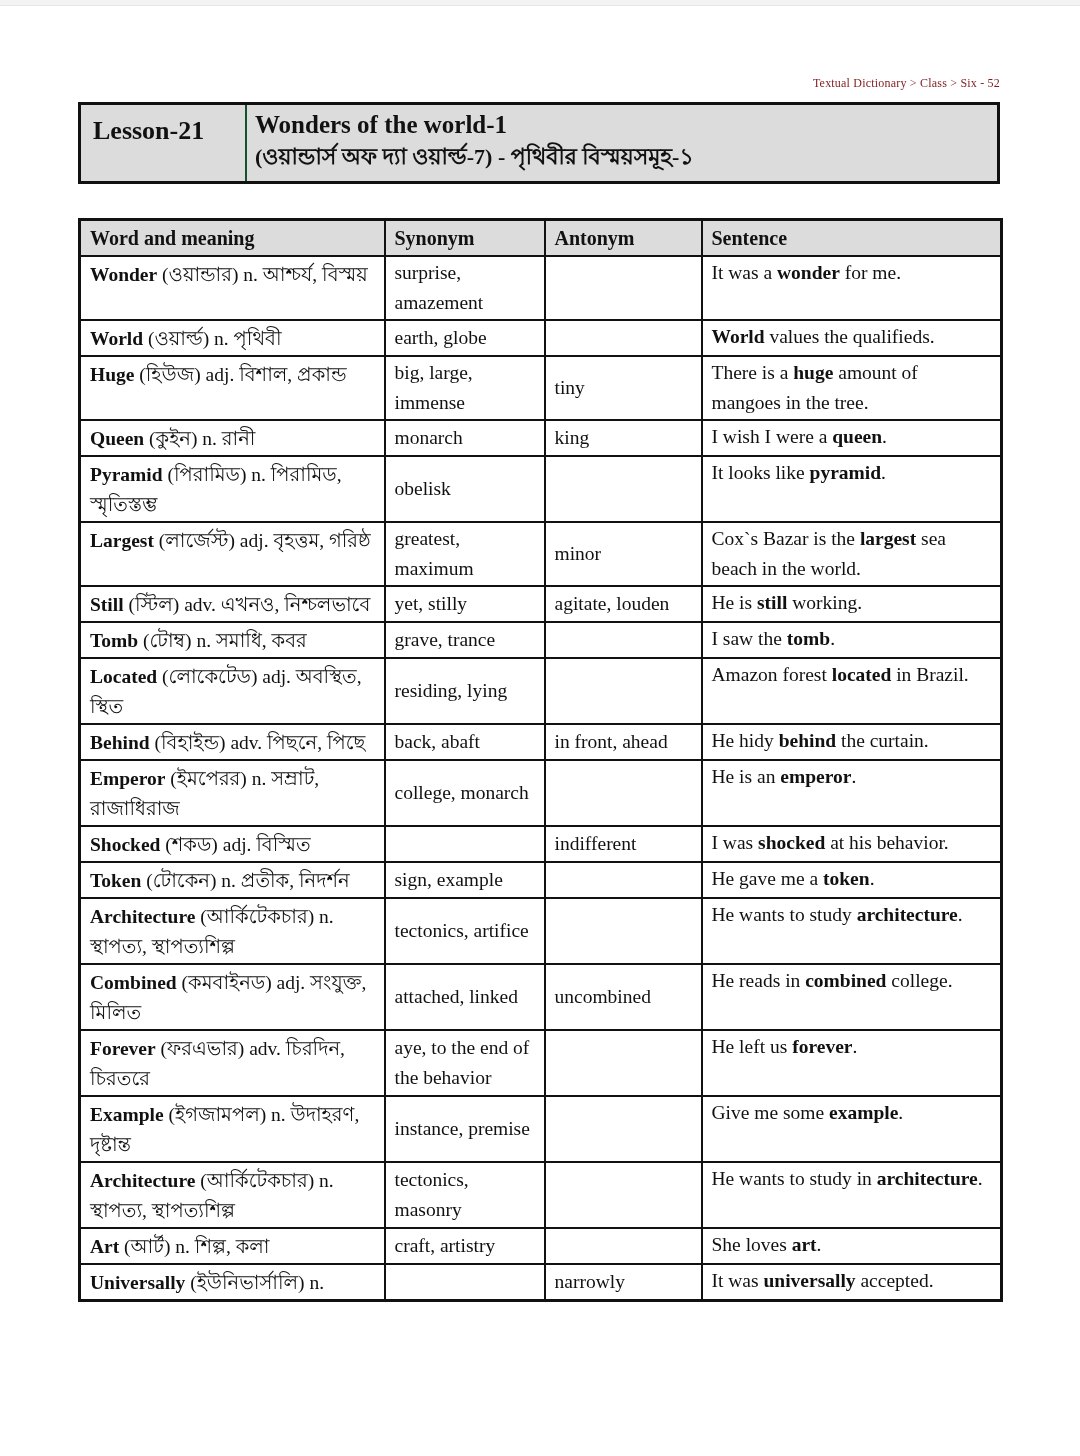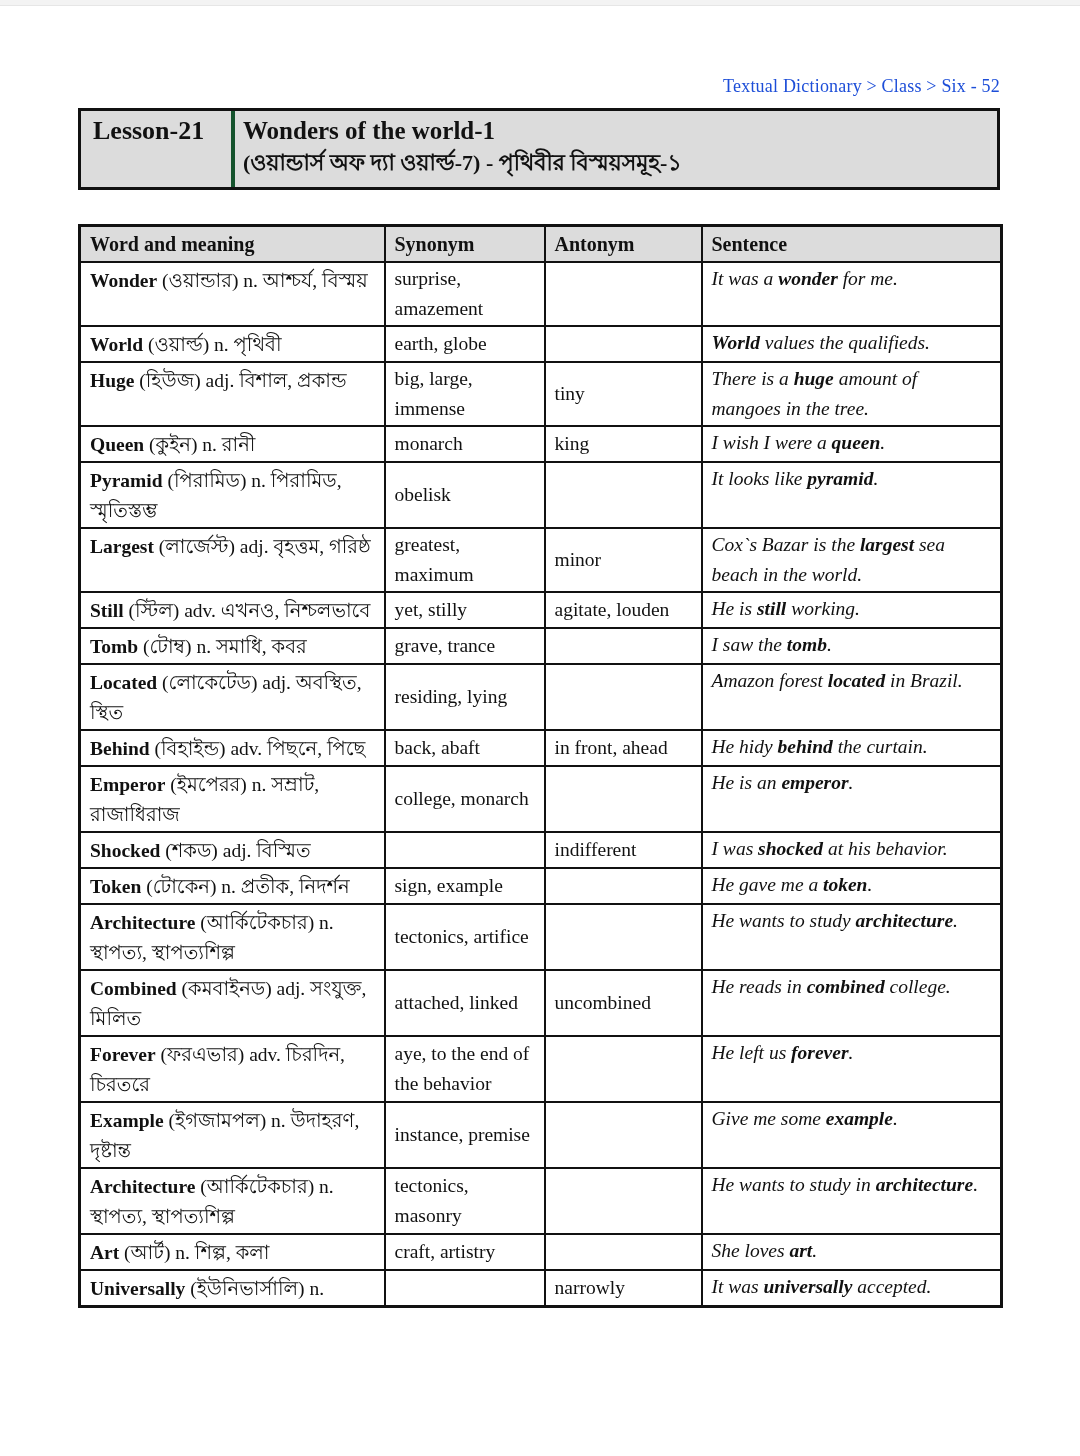--- a/index.html
+++ b/index.html
@@ -16,35 +16,35 @@
     background: #f3f3f3;
     border-bottom: 1px solid #e6e6e6;
   }
   .content {
     width: 922px;
     margin-left: 78px;
   }
   .breadcrumb {
     margin-top: 70px;
     text-align: right;
-    font-size: 18px;
+    font-size: 12px;
     letter-spacing: 0.2px;
-    color: #1d4ed8;
+    color: #7f1d1d;
   }
   .lesson-banner {
     margin-top: 11px;
     display: flex;
     border: 3px solid #111;
     background: #dcdcdc;
     min-height: 74px;
   }
   .lesson-label-cell {
-    width: 154px;
-    border-right: 4px solid #14532d;
-    padding: 5px 12px;
+    width: 166px;
+    border-right: 2px solid #14532d;
+    padding: 11px 12px;
     font-size: 26px;
     font-weight: bold;
   }
   .lesson-title-cell {
     flex: 1;
     padding: 4px 8px 8px 8px;
   }
   .lesson-title {
     font-size: 25px;
     font-weight: bold;
@@ -74,21 +74,21 @@
     background: #dcdcdc;
     font-weight: bold;
     font-size: 20px;
     padding: 2px 9px;
   }
   col.c-word { width: 305px; }
   col.c-syn  { width: 160px; }
   col.c-ant  { width: 157px; }
   col.c-sen  { width: 300px; }
   table.dict td { vertical-align: middle; }
-  table.dict td.col-sen { vertical-align: top; font-style: italic; }
+  table.dict td.col-sen { vertical-align: top; }
   table.dict td.col-word { vertical-align: top; padding-top: 3px; }
   td.indent { padding-left: 34px; border-radius: 12px; }
   b { font-weight: bold; }
 </style>
 </head>
 <body>
 
 <div class="top-strip"></div>
 
 <div class="content">

